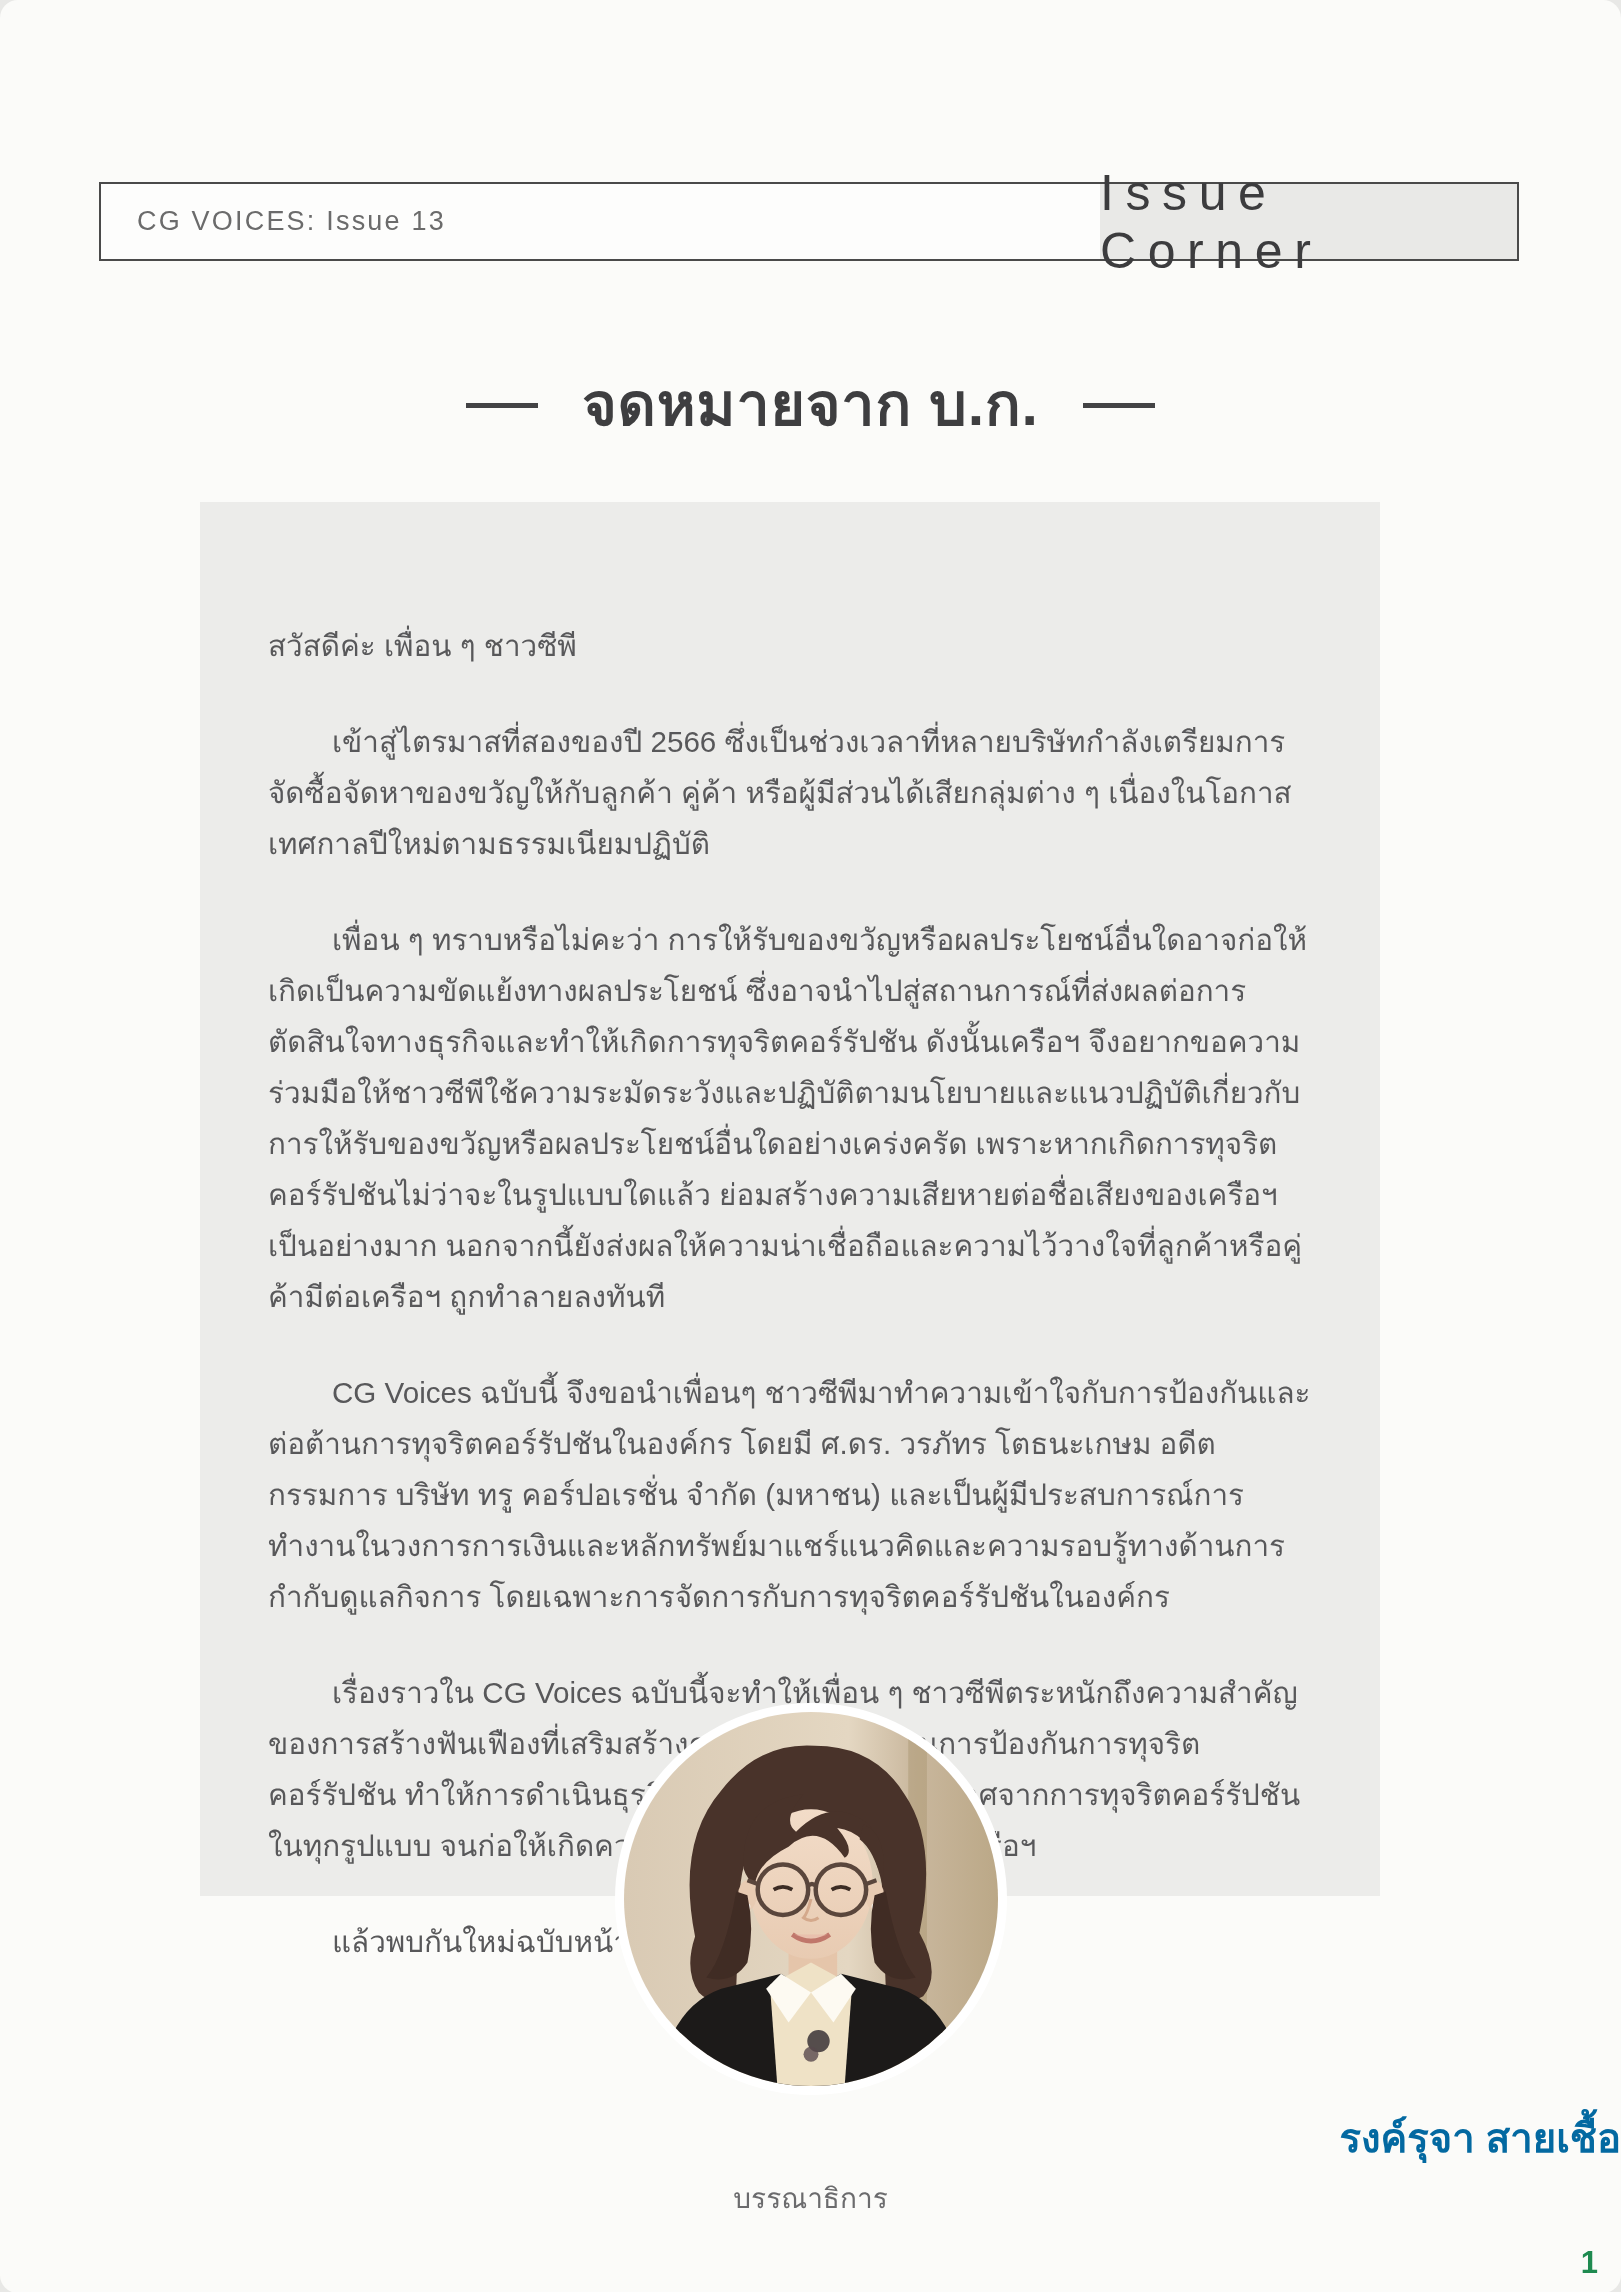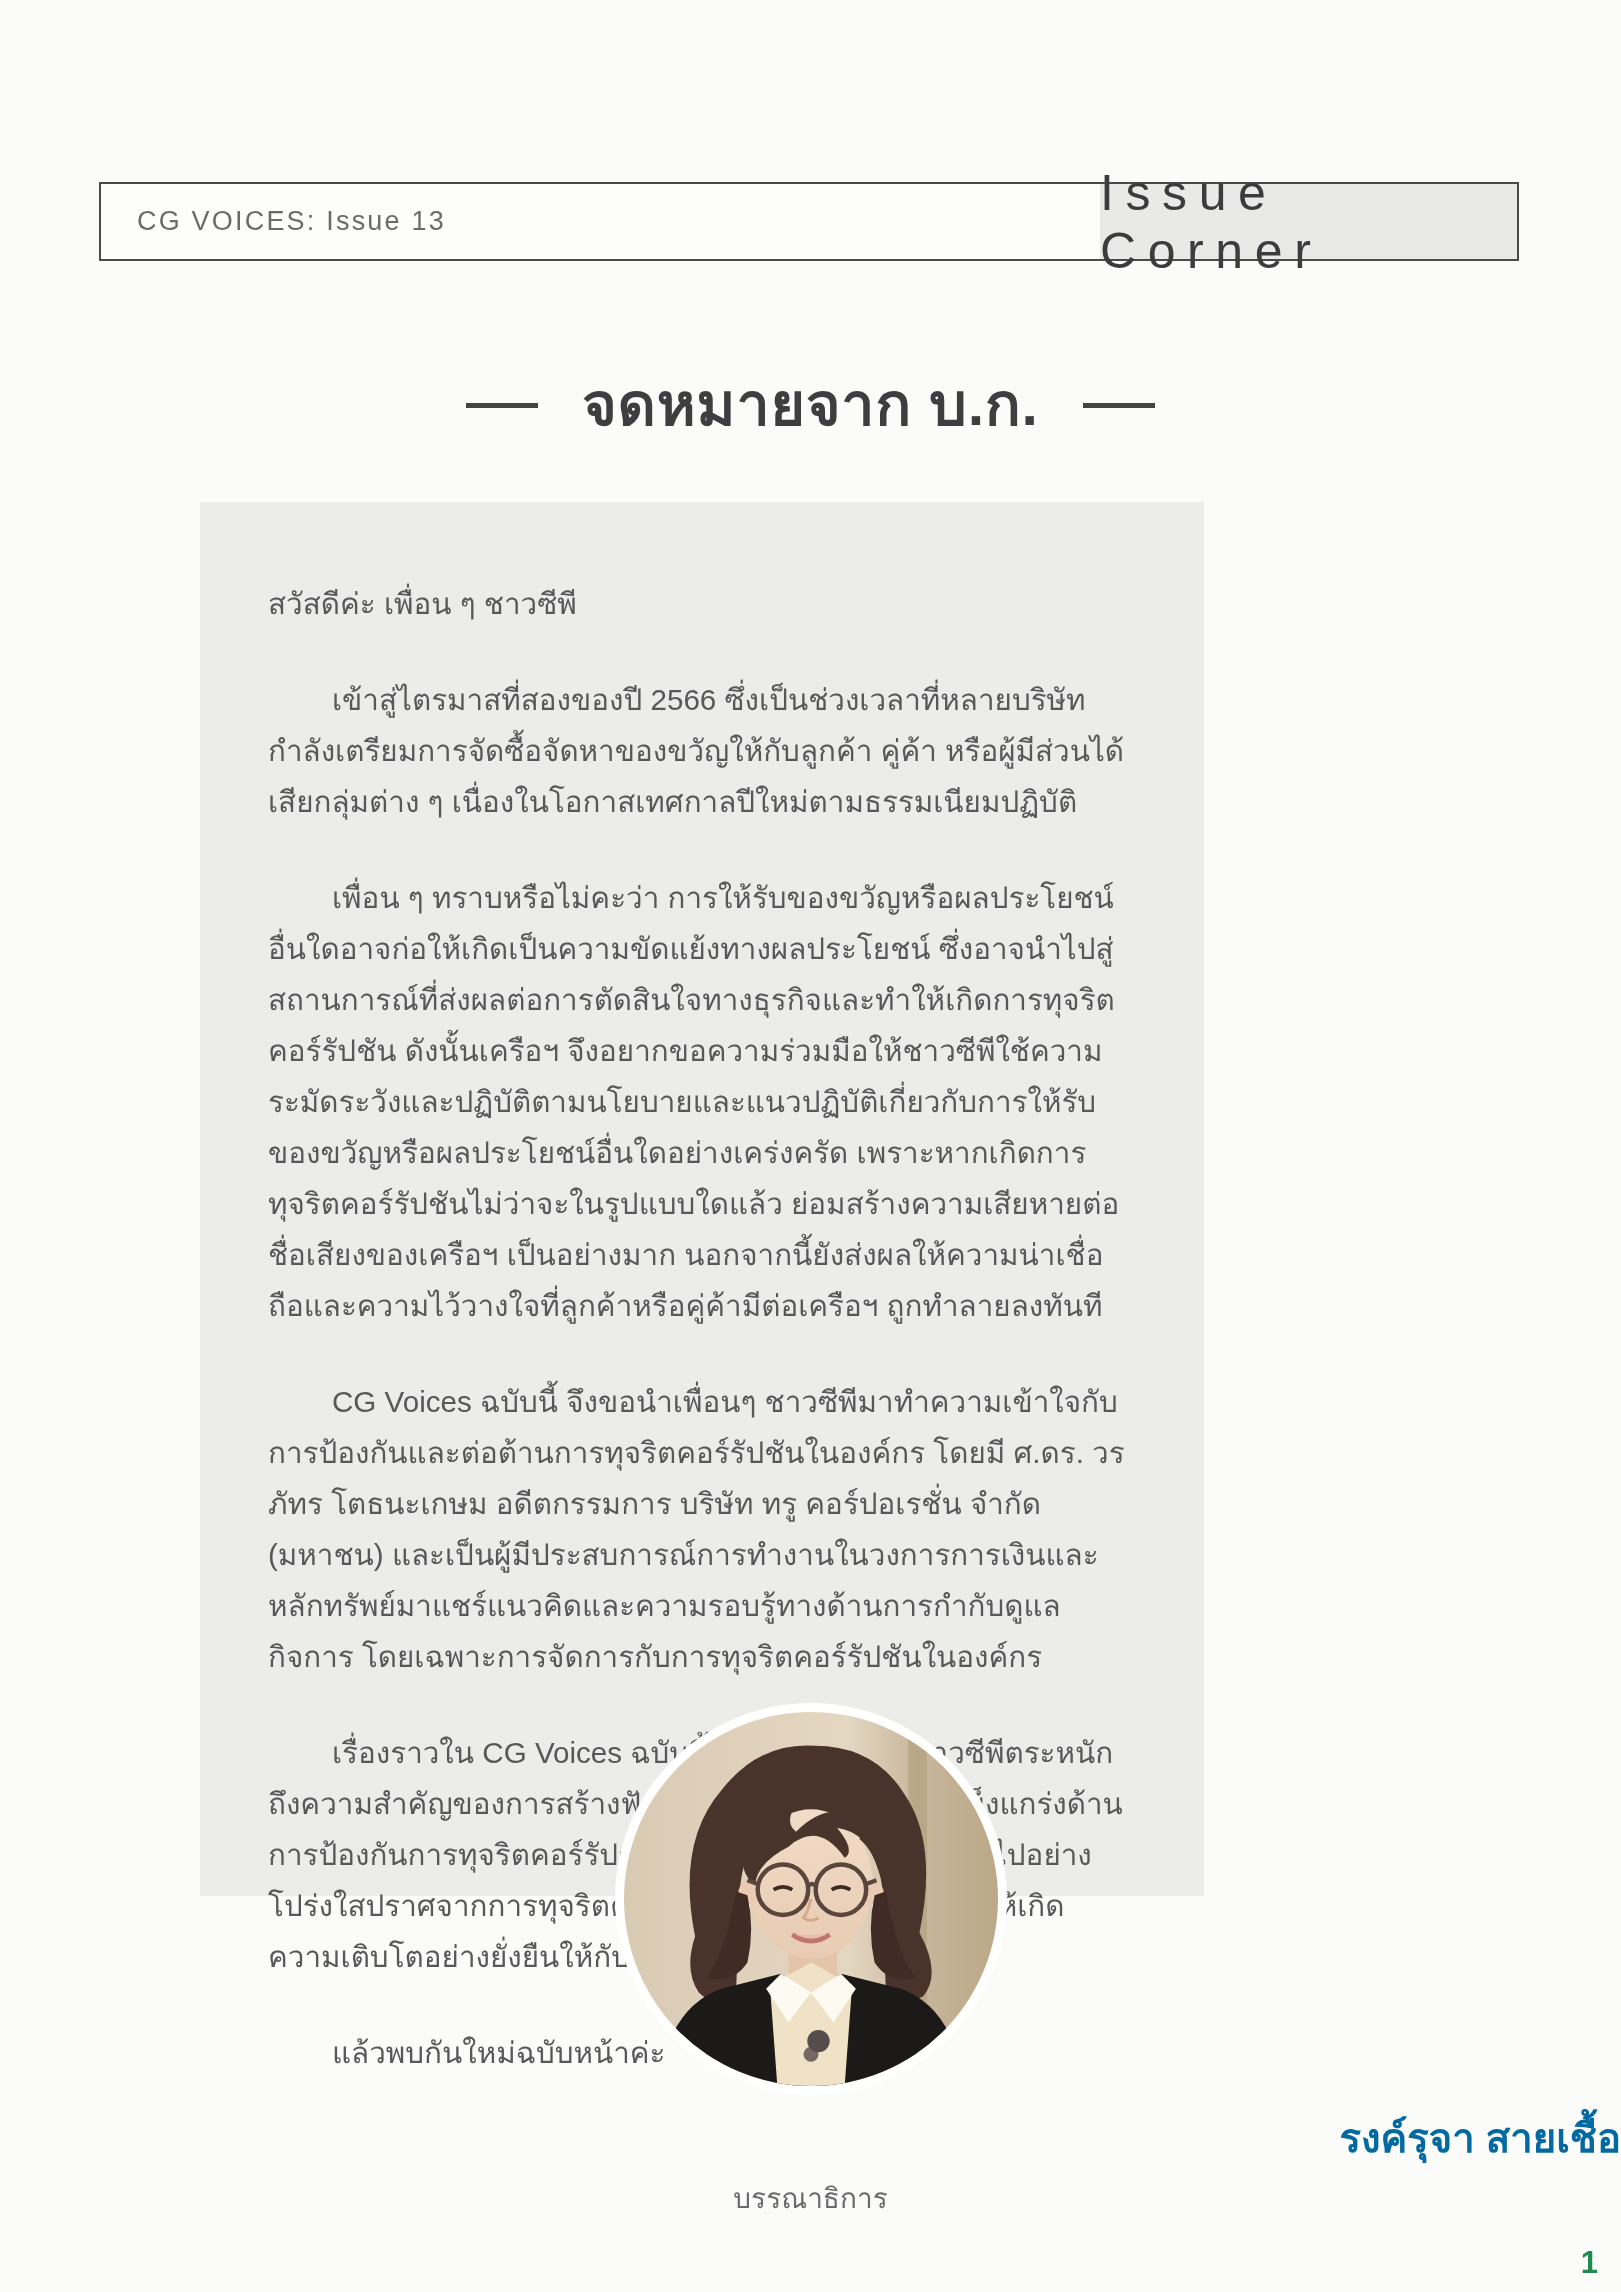--- a/index.html
+++ b/index.html
@@ -7,20 +7,21 @@
   body {
     background:#e8e8e6;
     font-family:"Liberation Sans","DejaVu Sans",sans-serif;
   }
   .page {
     position:relative;
     width:1621px; height:2293px;
     margin:0 auto;
     background:#fbfbf9;
     overflow:hidden;
+    border-radius:18px;
   }
   
   .header-bar {
     position:absolute; left:99px; top:182px;
     width:1420px; height:79px;
     border:2.7px solid #4a4a4a;
     background:#fdfdfc;
     display:flex; align-items:stretch;
   }
   .header-issue {
@@ -40,23 +41,23 @@
     display:flex; align-items:center; justify-content:center; gap:44px;
   }
   .title-dash { width:72px; height:4.5px; background:#434345; }
   .title-text {
     font-size:59px; font-weight:bold; color:#3e3e40;
     letter-spacing:0.9px; line-height:1;
   }
   
   .content-box {
     position:absolute; left:200px; top:502px;
-    width:1004px; height:1394px;
+    width:1180px; height:1394px;
     background:#ececea;
-    padding:76px 68px 0 68px;
+    padding:118px 68px 0 68px;
   }
   .content-box p {
     margin:0 0 45px 0;
     font-size:29.6px; line-height:51px;
     color:#58585a;
     text-align:left;
   }
   .content-box p.indent { text-indent:64px; }
   
   .photo-wrap {

